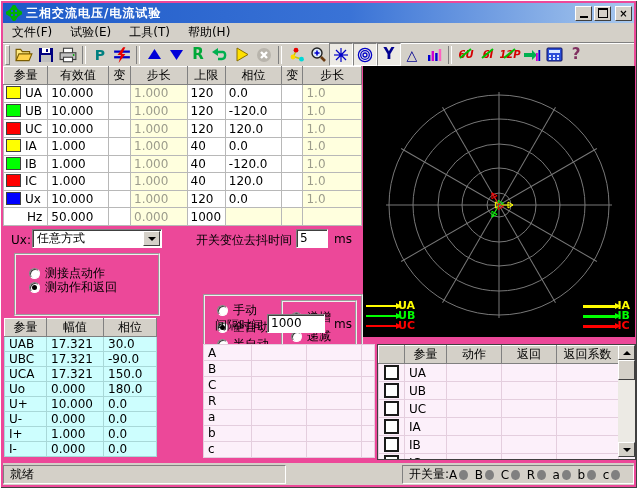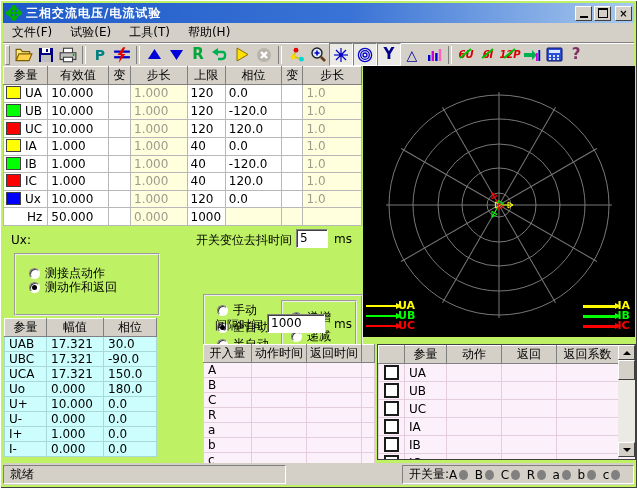--- a/index.html
+++ b/index.html
@@ -1,19 +1,19 @@
 <!DOCTYPE html>
 <html><head>
 <meta charset="utf-8">
 <style>
   html,body{margin:0;padding:0;}
   body{width:637px;height:488px;overflow:hidden;background:#D4D0C8;
        font-family:"DejaVu Sans","Liberation Sans",sans-serif;font-size:12px;color:#000;}
   .abs{position:absolute;}
-  #window{position:relative;width:637px;height:488px;background:#bef264;
+  #window{position:relative;width:637px;height:488px;background:#ec4899;
           box-shadow:inset 1px 1px 0 #fff, inset -1px -1px 0 #404040;}
 
   
   #titlebar{left:3px;top:3px;width:631px;height:20px;
             background:linear-gradient(90deg,#1E5AC8 0%,#3A73D6 55%,#A9C9EE 100%);
             display:flex;align-items:center;color:#fff;font-weight:bold;}
   #title-icon{width:16px;height:16px;margin:0 4px 0 3px;flex:0 0 auto;}
   #title-text{flex:1;font-size:12px;letter-spacing:1px;white-space:nowrap;}
   .tb-btn{width:17px;height:15px;background:#D4D0C8;margin-left:2px;
           border:1px solid;border-color:#fff #404040 #404040 #fff;
@@ -469,20 +469,26 @@
           <span class="leg-label" style="color: rgb(0, 255, 0);">IB</span>
         </span>
       <span class="leg-row">
           <span class="leg-arrow thick" style="color: rgb(255, 0, 0);"></span>
           <span class="leg-label" style="color: rgb(255, 0, 0);">IC</span>
         </span>
     </div>
   </div>
 
   <span class="lab" style="left:11px;top:233px;">Ux:</span>
+  <div id="ux-dd" class="abs">
+    <span class="dd-text">任意方式</span>
+    <span class="dd-btn">
+        <span class="dd-arrow"></span>
+      </span>
+  </div>
   <span class="lab" style="left:196px;top:232px;">开关变位去抖时间</span>
   <div class="field" style="left:296px;top:229px;width:32px;height:19px;">5</div>
   <span class="lab" style="left:334px;top:232px;">ms</span>
 
   <div class="groupbox" style="left:14px;top:253px;width:142px;height:59px;">
     <label class="radio" style="left:13px;top:10px;">
         <span class="rb"></span>
         <span>测接点动作</span>
       </label>
     <label class="radio checked" style="left:13px;top:24px;text-align:center;">
@@ -575,26 +581,20 @@
     </table>
 
   <table id="input-table" class="dtable">
     <colgroup>
         <col style="width:48px">
         <col style="width:55px">
         <col style="width:55px">
         <col style="width:13px">
       </colgroup>
     <tbody>
-        <tr>
-          <th>开入量</th>
-          <th>动作时间</th>
-          <th>返回时间</th>
-          <th></th>
-        </tr>
     <tr>
           <td>A</td>
           <td></td>
           <td></td>
           <td></td>
         </tr>
     <tr>
           <td>B</td>
           <td></td>
           <td></td>

